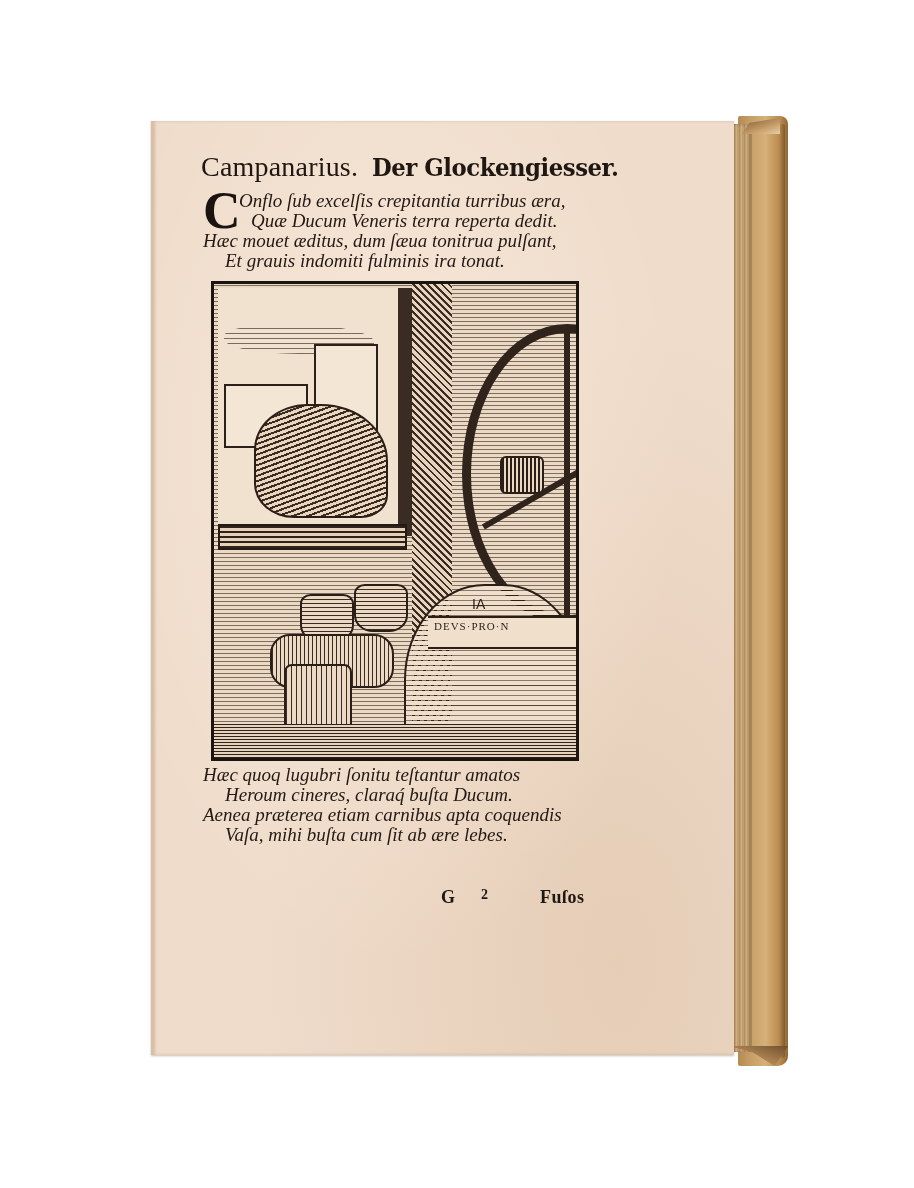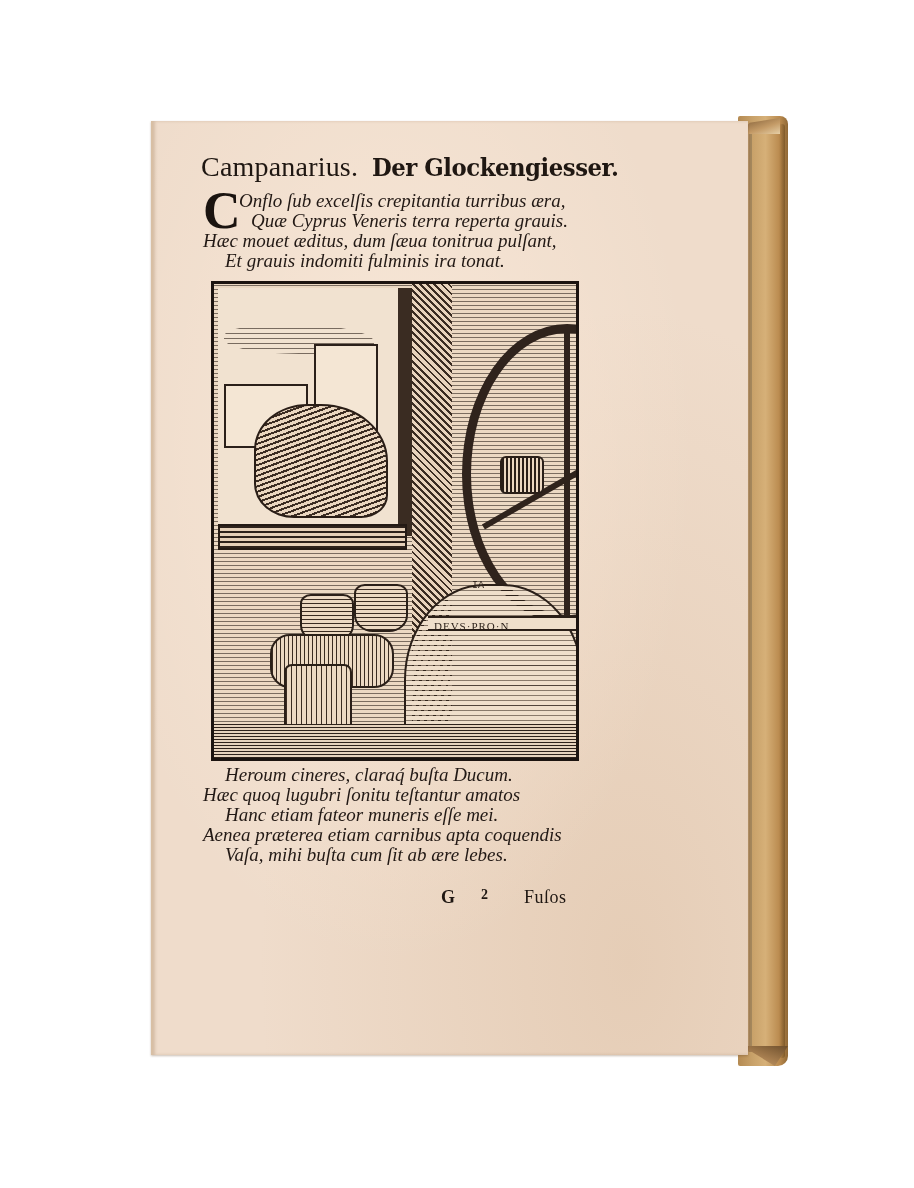--- a/index.html
+++ b/index.html
@@ -50,21 +50,20 @@
     .page {
       position: absolute;
       left: 151px; top: 121px;
       width: 581px; height: 934px;
       background:
         radial-gradient(ellipse at 40% 35%, rgba(255,240,225,0.55) 0%, rgba(255,240,225,0) 60%),
         radial-gradient(ellipse at 80% 90%, rgba(200,160,120,0.25) 0%, rgba(200,160,120,0) 55%),
         #efdccb;
       box-shadow: 0 1px 2px rgba(100,70,40,0.35), inset 2px 0 3px rgba(140,100,60,0.25);
       border-left: 2px solid #d8bfa4;
-      padding-left: 14px;
     }
     .page-inner { position: absolute; left: 0; top: 0; width: 100%; height: 100%; }
 
     .title-row {
       position: absolute; left: 48px; top: 30px;
       display: flex; align-items: baseline; gap: 14px;
       color: #1f1712;
     }
     .title-latin {
       font-family: "Liberation Serif", serif;
@@ -156,29 +155,29 @@
       background: repeating-linear-gradient(90deg, #2a1f18 0 2px, #ecd8c1 2px 4px);
       border: 2px solid #2a1f18; border-radius: 6px;
     }
     .wc-bell {
       left: 190px; top: 300px; width: 175px; height: 170px;
       background: repeating-linear-gradient(0deg, rgba(40,28,20,0.5) 0 1px, #efdfcb 1px 5px);
       border: 2px solid #2a1f18;
       border-radius: 45% 45% 10% 10% / 55% 55% 10% 10%;
     }
     .wc-bell-band {
-      left: 214px; top: 332px; width: 150px; height: 15px;
+      left: 214px; top: 332px; width: 150px; height: 33px;
       border-top: 2px solid #2a1f18; border-bottom: 2px solid #2a1f18;
       background: #efdfcb;
       font-family: "Liberation Serif", serif; font-size: 11px;
       color: #2a1f18; letter-spacing: 1px; line-height: 16px; padding-left: 6px;
       box-sizing: border-box;
     }
     .wc-bell-top {
-      left: 258px; top: 296px; font-family: Liberation Mono, monospace; font-size: 10px; color: #2a1f18;
+      left: 258px; top: 312px; font-family: Liberation Sans, sans-serif; font-size: 14px; color: #2a1f18;
     }
     .wc-pot {
       width: 50px; height: 44px;
       background: repeating-linear-gradient(0deg, #3a2c22 0 1px, #ecd9c3 1px 4px);
       border: 2px solid #2a1f18; border-radius: 20% 20% 35% 35%;
     }
     .wc-pot1 { left: 86px; top: 310px; }
     .wc-pot2 { left: 140px; top: 300px; }
     .wc-cannon {
       left: 56px; top: 350px; width: 120px; height: 50px;
@@ -197,42 +196,42 @@
 
     .verse-bottom { left: 50px; top: 644px; }
     .signature-row {
       position: absolute; left: 288px; top: 766px;
       font-family: "Liberation Serif", serif;
       font-size: 18px; color: #1f1712;
       display: flex; gap: 26px;
     }
     .sig-mark { font-weight: bold; }
     .sig-num { font-weight: bold; font-size: 14px; }
-    .catchword { margin-left: 10px; font-weight: normal; letter-spacing: 0.5px; }
+    .catchword { margin-left: 26px; font-weight: bold; letter-spacing: 0.5px; }
   </style>
 </head>
 <body>
 
 <div class="book">
   <div class="binding"></div>
   <div class="page-edges"></div>
   <div class="corner-top"></div>
   <div class="corner-bottom"></div>
 
   <div class="page">
     <div class="page-inner">
       <div class="title-row">
         <span class="title-latin">Campanarius.</span>
         <span class="title-german">Der Glockengiesser.</span>
       </div>
 
       <span class="dropcap">C</span>
       <div class="verse verse-top">
         <div class="line l1">Onflo ſub excelſis crepitantia turribus æra,</div>
-        <div class="line l2">Quæ Cyprus Veneris terra reperta grauis.</div>
+        <div class="line l2">Quæ Ducum Veneris terra reperta dedit.</div>
         <div class="line">Hæc mouet æditus, dum ſæua tonitrua pulſant,</div>
         <div class="line indent">Et grauis indomiti fulminis ira tonat.</div>
       </div>
 
       <div class="woodcut">
         <div class="wc-part wc-window"></div>
         <div class="wc-part wc-sky"></div>
         <div class="wc-part wc-building1"></div>
         <div class="wc-part wc-building2"></div>
         <div class="wc-part wc-beam"></div>
@@ -246,23 +245,22 @@
         <div class="wc-part wc-pot wc-pot2"></div>
         <div class="wc-part wc-cannon"></div>
         <div class="wc-part wc-mortar"></div>
         <div class="wc-part wc-bell"></div>
         <div class="wc-part wc-bell-top">IA</div>
         <div class="wc-part wc-bell-band">DEVS·PRO·N</div>
         <div class="wc-part wc-floor"></div>
       </div>
 
       <div class="verse verse-bottom">
+        <div class="line">Hæc quoq lugubri ſonitu teſtantur amatos</div>
         <div class="line indent">Heroum cineres, claraq́ buſta Ducum.</div>
-        <div class="line">Hæc quoq lugubri ſonitu teſtantur amatos</div>
-        <div class="line indent">Hanc etiam fateor muneris eſſe mei.</div>
         <div class="line">Aenea præterea etiam carnibus apta coquendis</div>
         <div class="line indent">Vaſa, mihi buſta cum ſit ab ære lebes.</div>
       </div>
 
       <div class="signature-row">
         <span class="sig-mark">G</span>
         <span class="sig-num">2</span>
         <span class="catchword">Fuſos</span>
       </div>
     </div>

